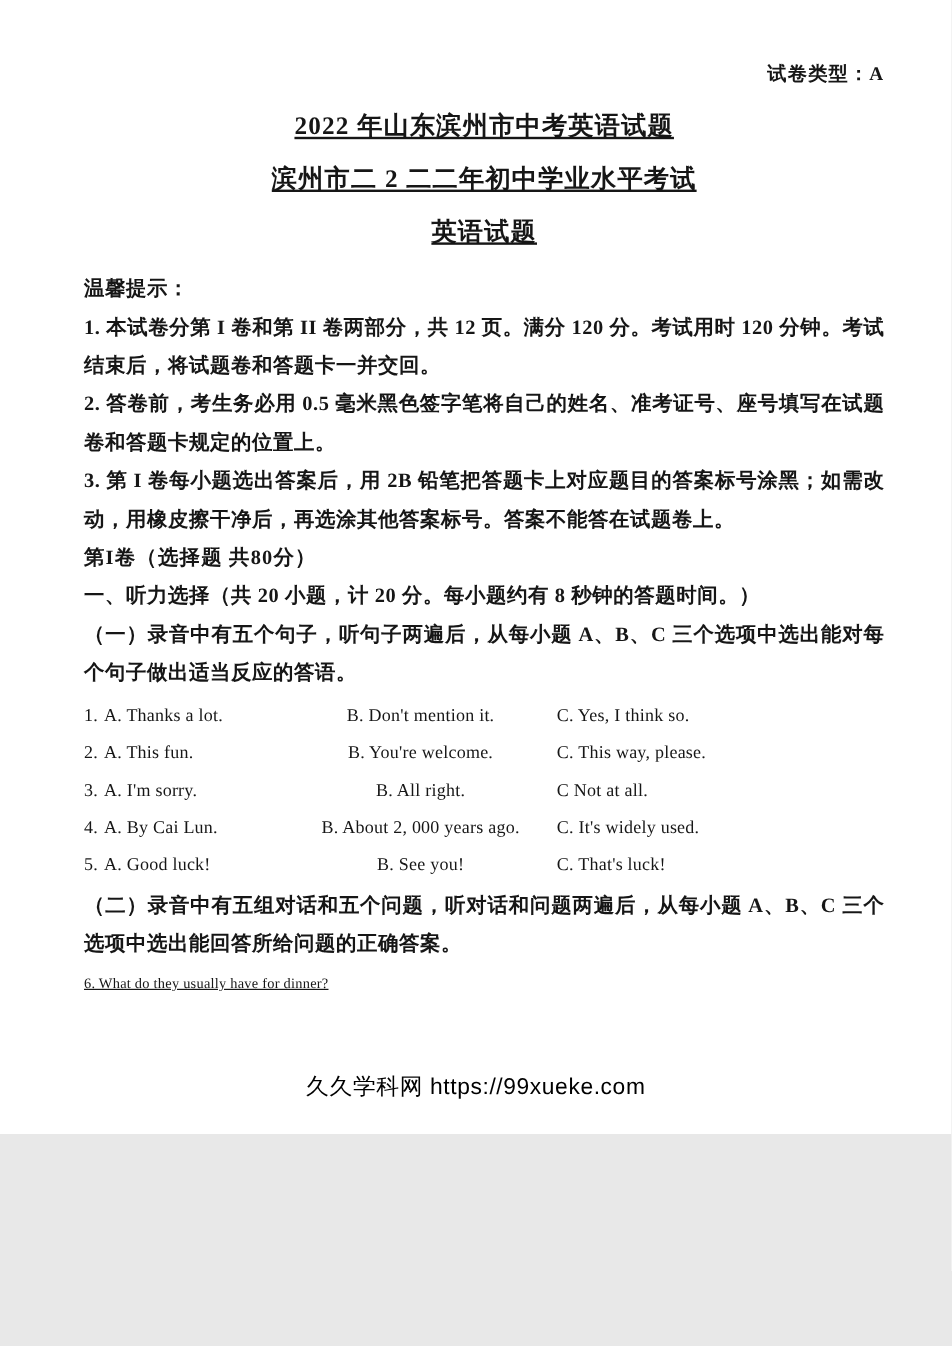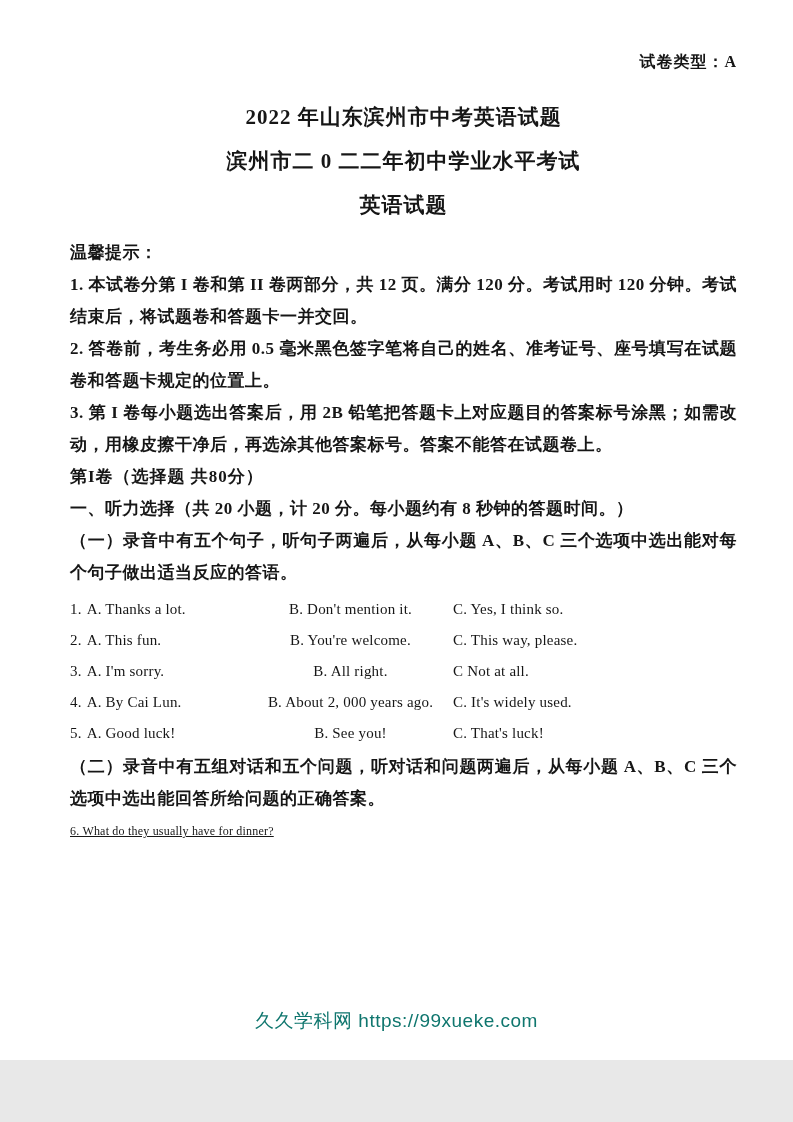--- a/index.html
+++ b/index.html
@@ -1,36 +1,36 @@
 <!DOCTYPE html>
 <html><head>
 <meta charset="utf-8">
 <style>
   * { margin: 0; padding: 0; box-sizing: border-box; }
   html, body { background: #e8e8e8; }
   .page {
     position: relative;
     width: 793px;
-    height: 1060px;
+    height: 945px;
     margin: 0 auto;
     background: #ffffff;
     font-family: "Liberation Serif", "DejaVu Serif", serif;
     color: #161616;
     overflow: hidden;
   }
   .content {
     padding: 52px 56px 0 70px;
   }
   .paper-type {
     text-align: right;
     font-size: 16px;
     font-weight: bold;
     letter-spacing: 1px;
   }
-  .title-block { margin-top: 32px; }
+  .title-block { margin-top: 20px; text-decoration: underline; }
   .title-line {
     text-align: center;
     font-size: 21px;
     font-weight: bold;
     line-height: 24px;
     margin-bottom: 20px;
     letter-spacing: 1px;
   }
   .notice-block { margin-top: 13px; }
   .para {
@@ -51,51 +51,51 @@
   .listen-row {
     display: flex;
     font-size: 15px;
     font-weight: normal;
     line-height: 31px;
     letter-spacing: 0.2px;
   }
   .cell-na { flex: 0 0 178px; display: flex; }
   .cell-na .num { margin-right: 5px; }
   .cell-b { flex: 0 0 205px; text-align: center; }
-  .cell-c { flex: 1 1 auto; }
+  .cell-c { flex: 1 1 auto; margin-left: 11px; }
   .question-en {
     font-size: 12px;
     font-weight: normal;
     line-height: 33px;
     letter-spacing: 0.2px;
     text-decoration: underline;
   }
   .footer-watermark {
     position: absolute;
     left: 0;
     right: 0;
     bottom: 26px;
     text-align: center;
     font-family: "Liberation Sans", "DejaVu Sans", sans-serif;
     font-size: 19px;
-    color: #0f766e;
+    color: #000000;
     letter-spacing: 0.5px;
   }
 </style>
 </head>
 <body>
 
 <div class="page">
   <div class="content">
 
     <div class="paper-type">试卷类型：A</div>
 
     <div class="title-block">
       <div class="title-line">2022 年山东滨州市中考英语试题</div>
-      <div class="title-line">滨州市二 0 二二年初中学业水平考试</div>
+      <div class="title-line">滨州市二 2 二二年初中学业水平考试</div>
       <div class="title-line">英语试题</div>
     </div>
 
     <div class="notice-block">
       <div class="para">温馨提示：</div>
       <div class="para">1. 本试卷分第 I 卷和第 II 卷两部分，共 12 页。满分 120 分。考试用时 120 分钟。考试结束后，将试题卷和答题卡一并交回。</div>
       <div class="para">2. 答卷前，考生务必用 0.5 毫米黑色签字笔将自己的姓名、准考证号、座号填写在试题卷和答题卡规定的位置上。</div>
       <div class="para">3. 第 I 卷每小题选出答案后，用 2B 铅笔把答题卡上对应题目的答案标号涂黑；如需改动，用橡皮擦干净后，再选涂其他答案标号。答案不能答在试题卷上。</div>
     </div>
 

